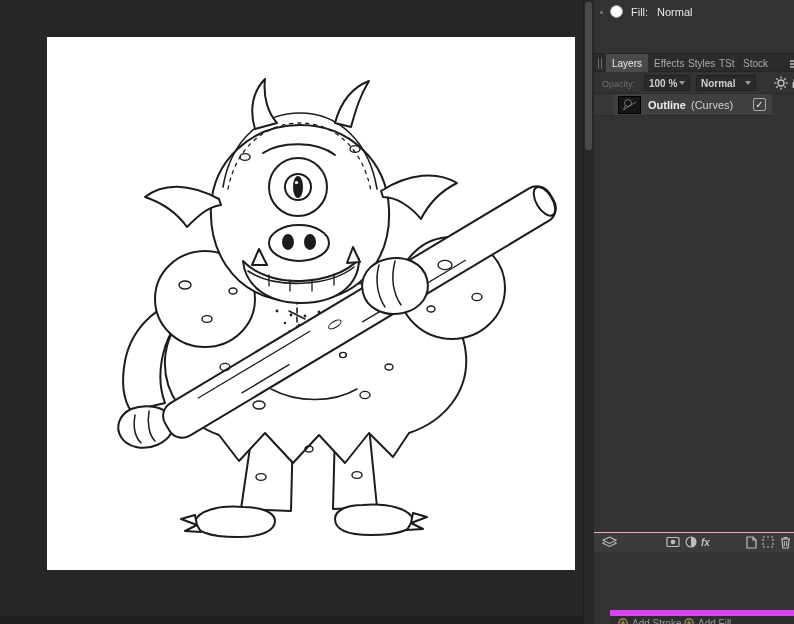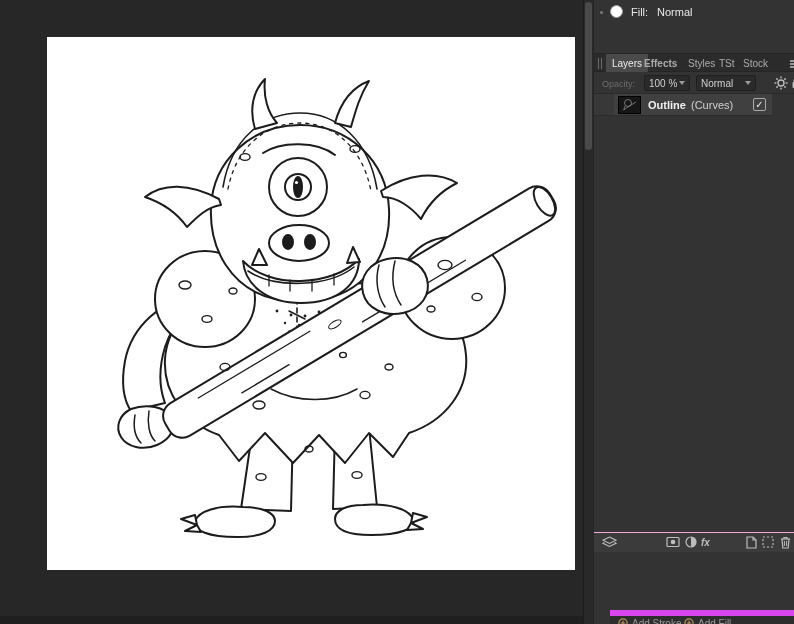--- a/index.html
+++ b/index.html
@@ -24,28 +24,28 @@
   .fill-label{left:37px;top:6px;font-size:11px;color:#e8e8e8;}
   .fill-value{left:63px;top:6px;font-size:11px;color:#e8e8e8;}
 
   .tabrow{left:0;top:53px;width:201px;height:19px;background:#2b2b2b;border-top:1px solid #252525;
           border-bottom:1px solid #252525;}
   .tabgrip{left:3px;top:4px;width:6px;height:11px;}
   .tabgrip::before{content:"";position:absolute;left:1px;top:0;width:1px;height:11px;background:#6c6c6c;
                    box-shadow:3px 0 0 #6c6c6c;}
   .tab{top:0;height:18px;padding:4px 6px 0;font-size:10px;color:#ababab;white-space:nowrap;}
   .tab.active{background:#4a4a4a;color:#ededed;text-align:center;}
-  .t0{left:12px;} .t1{left:44px;font-weight:bold;} .t2{left:88px;} .t3{left:119px;} .t4{left:143px;}
+  .t0{left:12px;} .t1{left:54px;} .t2{left:88px;} .t3{left:119px;} .t4{left:143px;}
   .panel-menu{right:6px;top:5px;}
 
   .ctrlrow{left:0;top:72px;width:201px;height:22px;background:#333333;border-bottom:1px solid #2a2a2a;text-align:right;}
   .op-label{left:8px;top:7px;font-size:9px;color:#6e6e6e;}
   .dd{top:3px;height:16px;background:#2a2a2a;border:1px solid #1f1f1f;border-radius:2px;
       font-size:10px;color:#cfcfcf;display:flex;align-items:center;padding:0 4px;}
-  .dd span{position:static;}
+  .dd span{position:static;font-weight:bold;}
   .dd .caret{margin-left:auto;width:0;height:0;border-left:3px solid transparent;
              border-right:3px solid transparent;border-top:4px solid #9a9a9a;}
   .dd-op{left:50px;width:46px;}
   .dd-blend{left:102px;width:60px;}
   .gear{left:166px;top:4px;width:14px;height:14px;}
   .lock{left:186px;top:5px;width:11px;height:12px;}
 
   .layer-row{left:0;top:94px;width:178px;height:22px;background:#404040;border-bottom:1px solid #2b2b2b;}
   .layer-row::before{content:"";position:absolute;left:0;top:0;width:20px;height:100%;background:#383838;}
   .lthumb{left:24px;top:2px;width:23px;height:18px;background:#161616;border:1px solid #000;}

